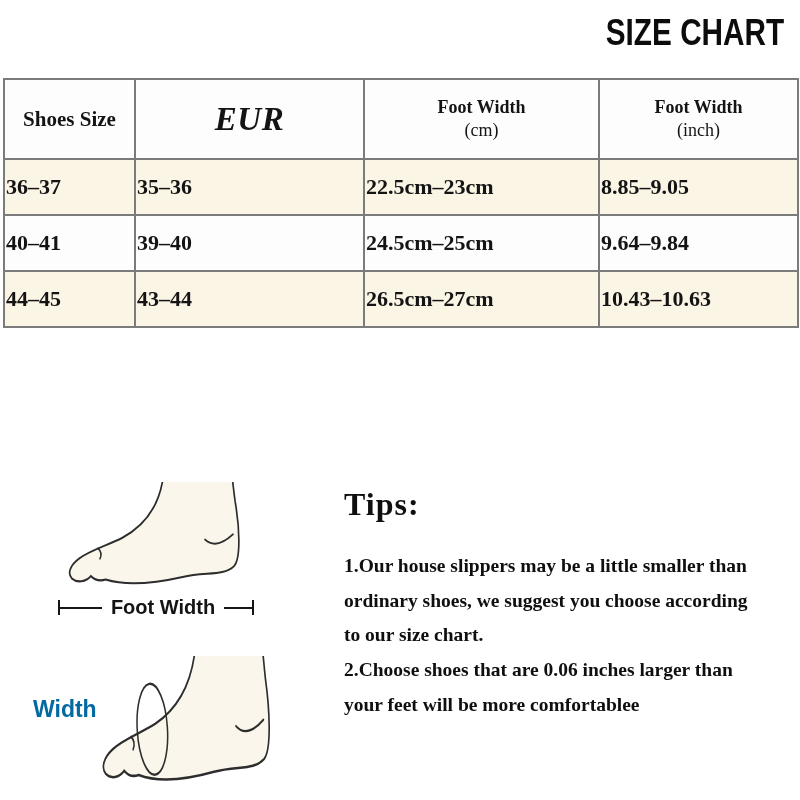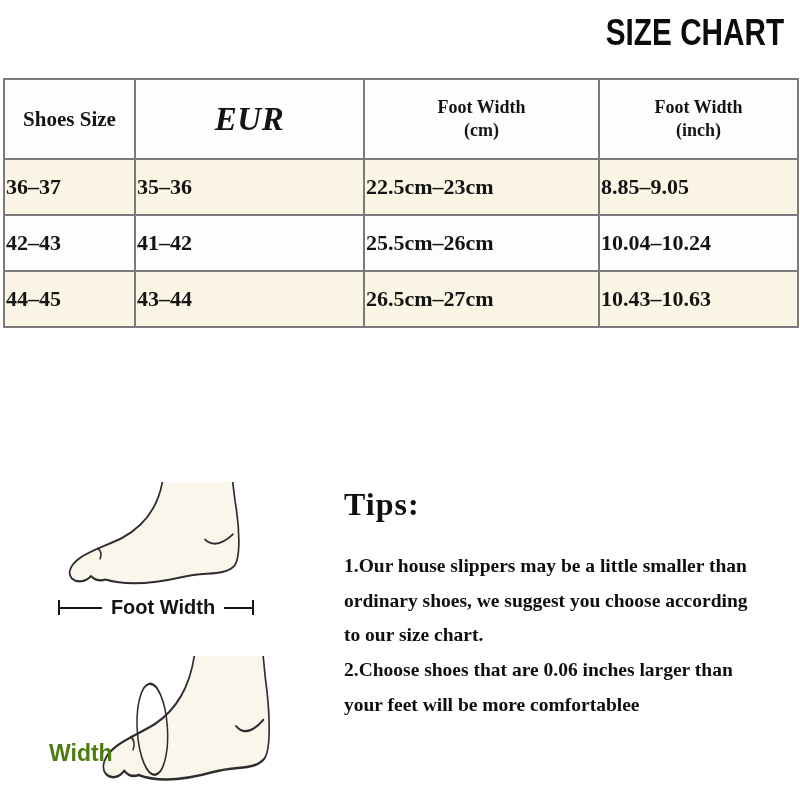--- a/index.html
+++ b/index.html
@@ -55,21 +55,21 @@
     font-weight: bold;
     color: var(--text);
   }
   table.size-table thead th { height: 80px; background: var(--row-white); }
   table.size-table tbody td { height: 56px; font-size: 22px; margin-left: 9px; }
   table.size-table tbody tr:nth-child(odd)  { background: var(--row-cream); }
   table.size-table tbody tr:nth-child(even) { background: var(--row-white); }
   .th-shoes { font-size: 21px; }
   .th-eur   { font-size: 33px; letter-spacing: 0.5px; font-style: italic; }
   .th-foot  { font-size: 18px; line-height: 1.3; }
-  .th-sub   { font-weight: bold; }
+  .th-sub   { font-weight: normal; }
   
   .foot1-block { position: absolute; left: 58px; top: 482px; width: 196px; }
   .foot-svg { display: block; }
   .measure {
     margin-top: 6px;
     display: flex;
     align-items: center;
     width: 196px;
   }
   .measure .tick { width: 2px; height: 15px; background: #161616; flex: 0 0 auto; }
@@ -80,25 +80,24 @@
     margin: 0 9px;
     font-size: 20px;
     font-weight: 600;
     color: #141414;
     white-space: nowrap;
   }
   .foot2-svg-wrap { position: absolute; left: 92px; top: 656px; }
   .width-label {
     position: absolute;
     left: 33px;
-    top: 740px;
+    top: 696px;
     font-size: 23px;
     font-weight: 600;
-    color: #4d7c0f;
-    margin-left: 16px;
+    color: #0369a1;
   }
   
   .tips {
     position: absolute;
     left: 344px;
     top: 486px;
     width: 470px;
     font-family: "Liberation Serif", serif;
     color: #0f0f0f;
   }
@@ -147,24 +146,24 @@
       </tr>
     </thead>
     <tbody>
       <tr>
         <td>36–37</td>
         <td>35–36</td>
         <td>22.5cm–23cm</td>
         <td>8.85–9.05</td>
       </tr>
       <tr>
-        <td>42–43</td>
-        <td>41–42</td>
-        <td>25.5cm–26cm</td>
-        <td>10.04–10.24</td>
+        <td>40–41</td>
+        <td>39–40</td>
+        <td>24.5cm–25cm</td>
+        <td>9.64–9.84</td>
       </tr>
       <tr>
         <td>44–45</td>
         <td>43–44</td>
         <td>26.5cm–27cm</td>
         <td>10.43–10.63</td>
       </tr>
     </tbody>
   </table>
 

